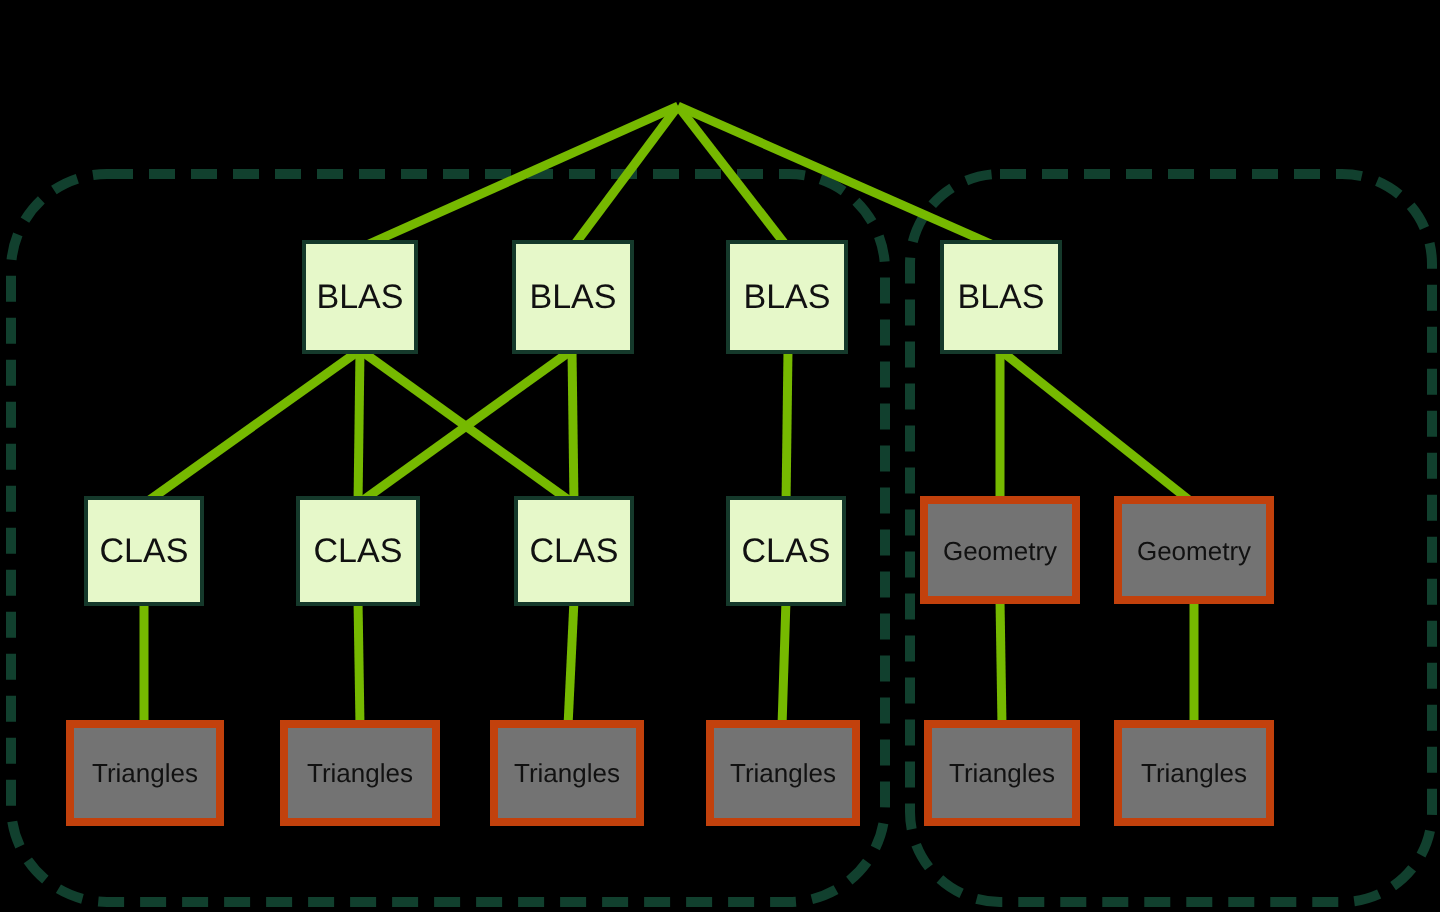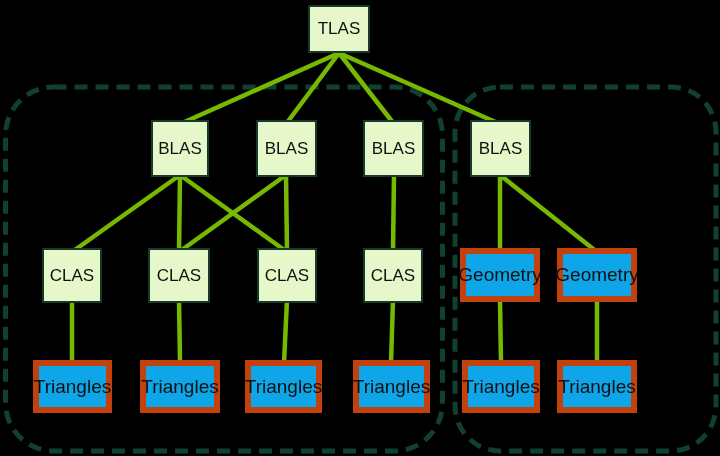--- a/index.html
+++ b/index.html
@@ -29,23 +29,23 @@
     color: #111111;
     text-align: center;
     user-select: none;
   }
   .node.green {
     background: #e6f8c9;
     border: 2px solid #15392b;
     font-size: 17px;
   }
   .node.gray {
-    background: #0ea5e9;
-    border: 6px solid #c2410c;
-    font-size: 19px;
+    background: #737373;
+    border: 4px solid #c2410c;
+    font-size: 13px;
   }
   
   .tlas  { left: 308px; top: 5px;   width: 62px; height: 48px; }
   .blas1 { left: 151px; top: 120px; width: 58px; height: 57px; }
   .blas2 { left: 256px; top: 120px; width: 61px; height: 57px; }
   .blas3 { left: 363px; top: 120px; width: 61px; height: 57px; }
   .blas4 { left: 470px; top: 120px; width: 61px; height: 57px; }
   .clas1 { left: 42px;  top: 248px; width: 60px; height: 55px; }
   .clas2 { left: 148px; top: 248px; width: 62px; height: 55px; }
   .clas3 { left: 257px; top: 248px; width: 60px; height: 55px; }
@@ -93,21 +93,20 @@
     <g stroke="#76b900" stroke-width="4.5">
       <line x1="72" y1="300" x2="72" y2="363"></line>
       <line x1="179" y1="300" x2="180" y2="363"></line>
       <line x1="287" y1="300" x2="284" y2="363"></line>
       <line x1="393" y1="300" x2="391" y2="363"></line>
       <line x1="500" y1="300" x2="501" y2="363"></line>
       <line x1="597" y1="300" x2="597" y2="363"></line>
     </g>
   </svg>
 
-  <div class="node green tlas">TLAS</div>
 
   <div class="node green blas1">BLAS</div>
   <div class="node green blas2">BLAS</div>
   <div class="node green blas3">BLAS</div>
   <div class="node green blas4">BLAS</div>
 
   <div class="node green clas1">CLAS</div>
   <div class="node green clas2">CLAS</div>
   <div class="node green clas3">CLAS</div>
   <div class="node green clas4">CLAS</div>

